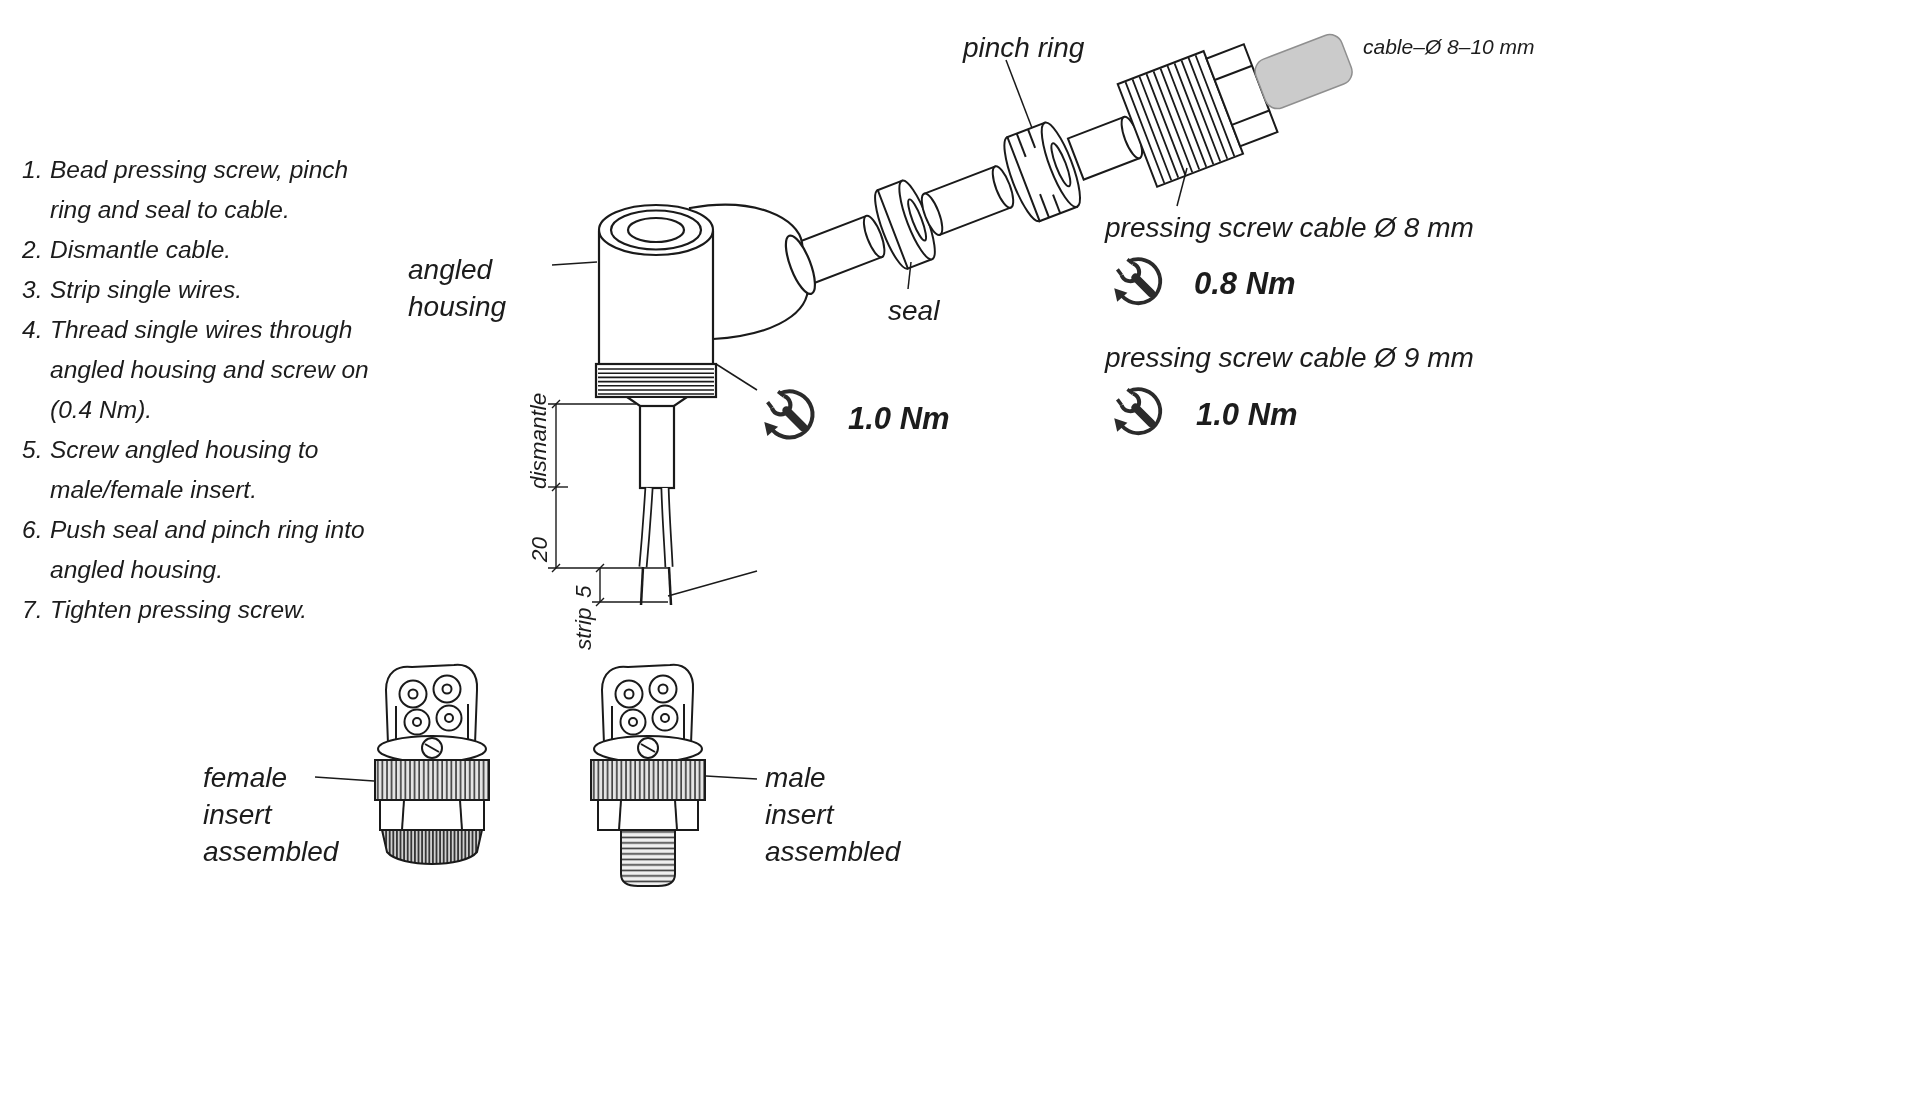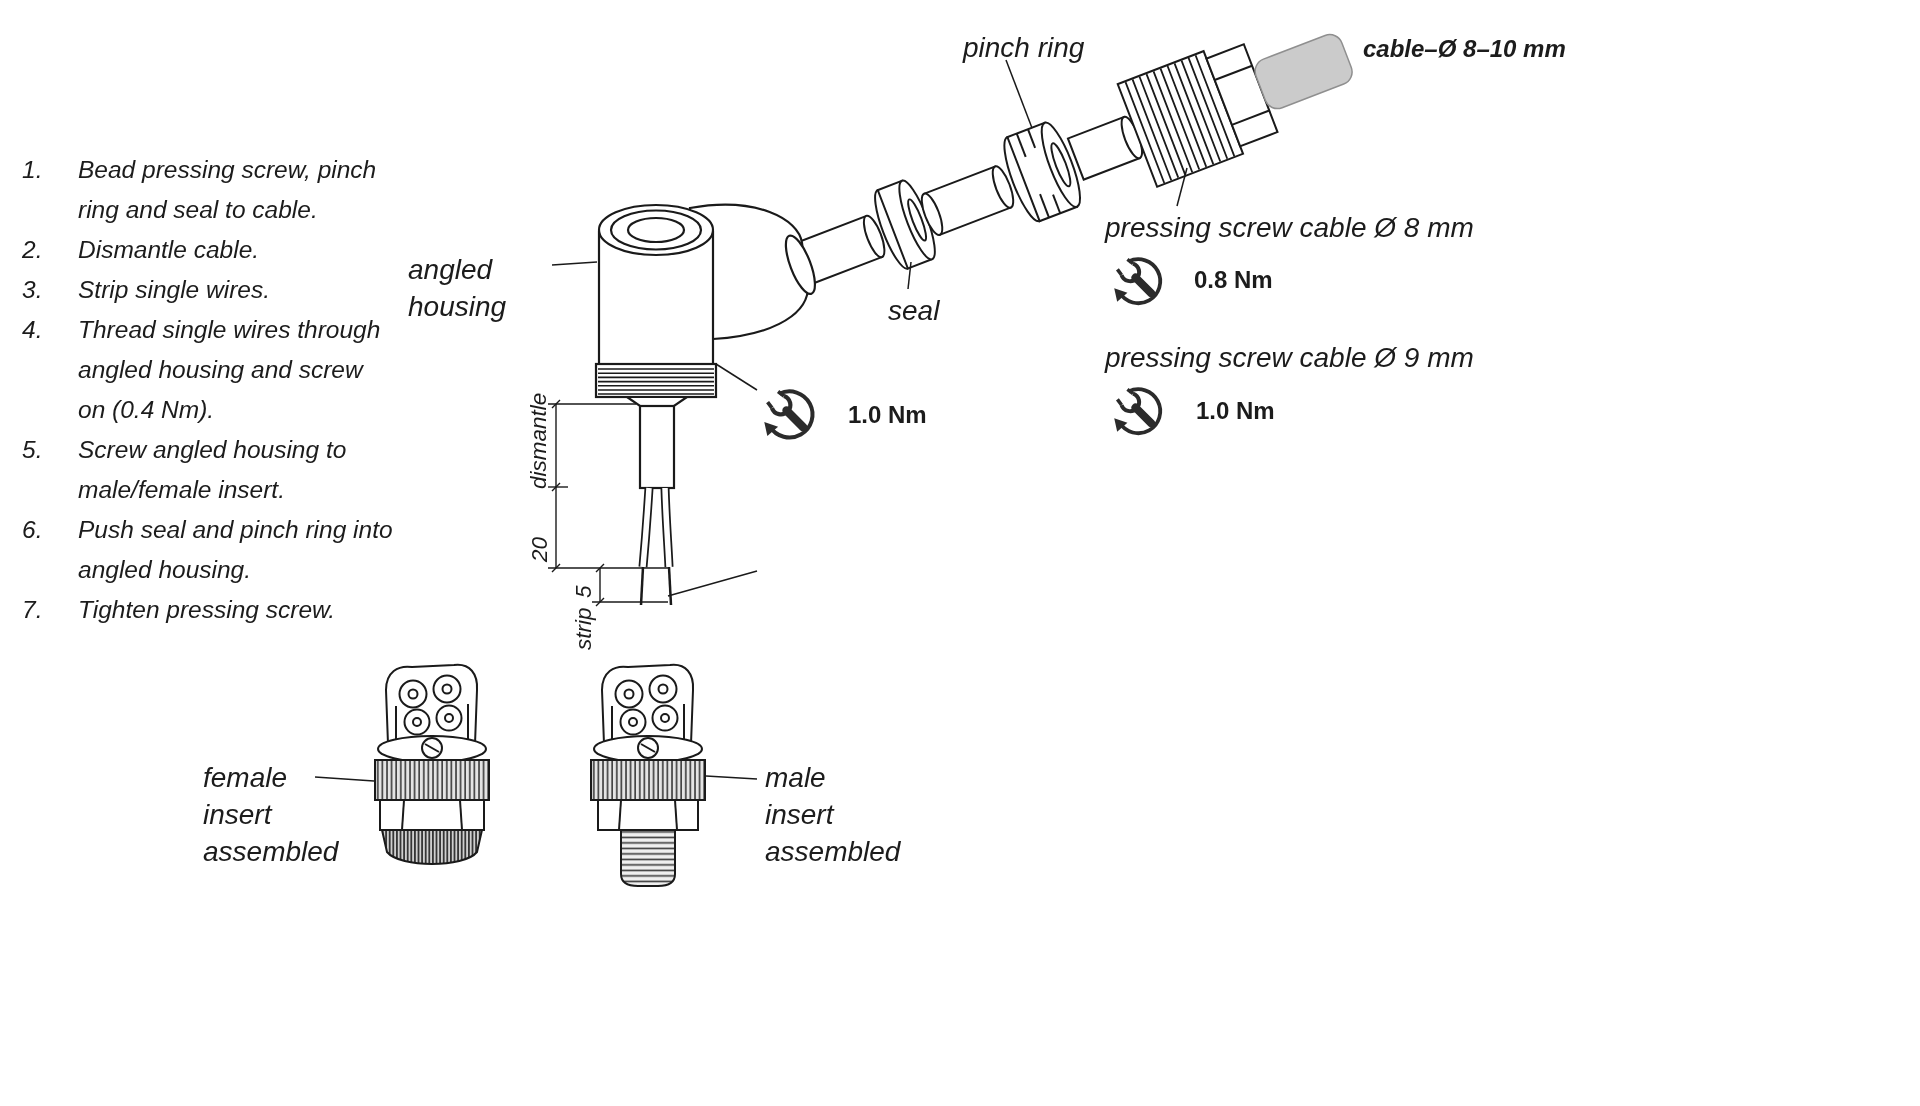--- a/index.html
+++ b/index.html
@@ -5,26 +5,26 @@
   * { margin:0; padding:0; box-sizing:border-box; }
   html, body { width:1920px; height:1106px; background:#ffffff; overflow:hidden;
                font-family:"Liberation Sans", sans-serif; color:#1c1c1c; }
   .canvas { position:relative; width:1920px; height:1106px; background:#fff; }
   svg.drawing { position:absolute; left:0; top:0; width:1920px; height:1106px; }
 
   .instructions { position:absolute; left:22px; top:150px; width:372px;
                   list-style:none; font-style:italic; font-size:24.5px; line-height:40px; }
   .instr { display:flex; }
   .instr .num { width:28px; flex:none; }
-  .instr .txt { flex:1;margin-left:28px; }
+  .instr .txt { flex:1; }
 
   .lbl { position:absolute; font-style:italic; font-size:28px; line-height:1.32;
          white-space:pre-line; }
-  .lbl.bold { font-weight:bold; font-size:24px; }
-  .torque-val { position:absolute; font-weight:bold; font-size:24px; }
+  .lbl.bold { font-weight:normal; font-size:21px; }
+  .torque-val { position:absolute; font-style:italic; font-weight:bold; font-size:31px; }
 </style>
 </head>
 <body>
 
 <div class="canvas">
 
   <svg class="drawing" viewBox="0 0 1920 1106" xmlns="http://www.w3.org/2000/svg">
     <defs>
       <pattern id="knurl" width="4.6" height="8" patternUnits="userSpaceOnUse">
         <rect width="4.6" height="8" fill="#e4e4e4"></rect>

